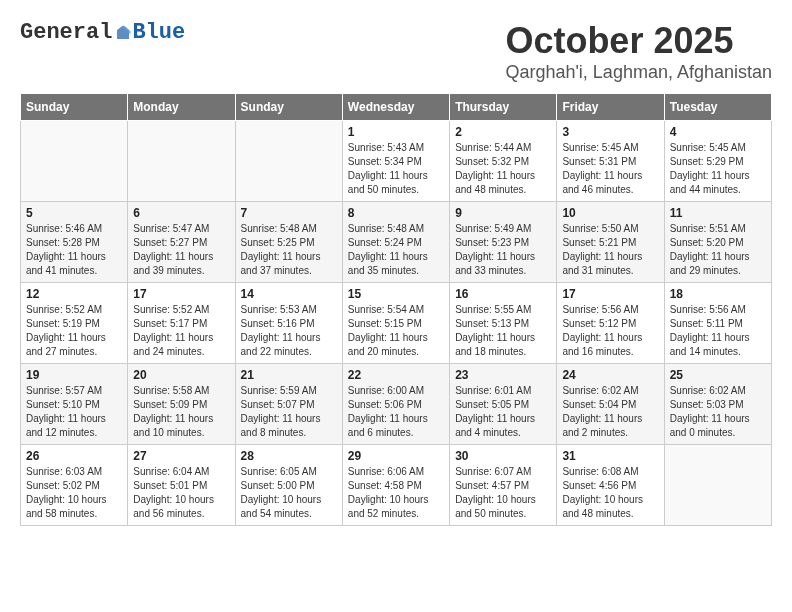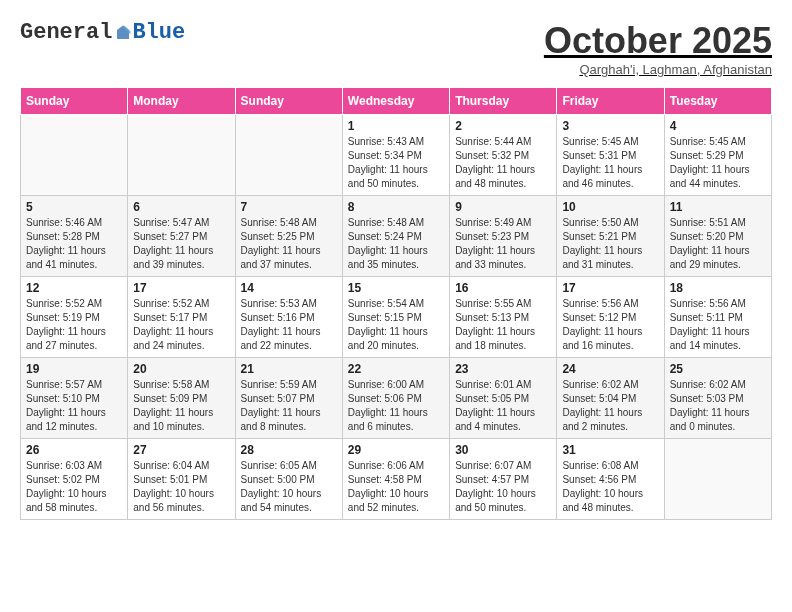--- a/index.html
+++ b/index.html
@@ -30,39 +30,38 @@
       color: #333;
     }
     .logo-general { color: #333; }
     .logo-blue { color: #1a5fa8; }
     .logo-icon {
       width: 18px;
       height: 18px;
       margin-left: 2px;
     }
     .title-block {
-      text-align: right;
-      text-decoration: underline;
+      text-align: left;
     }
     .month-title {
       font-size: 36px;
       font-weight: bold;
       color: #333;
     }
     .subtitle {
-      font-size: 13px;
+      font-size: 18px;
       color: #555;
     }
     .calendar {
       width: 100%;
       border-collapse: collapse;
       font-size: 11px;
     }
     .calendar thead th {
-      background-color: #ec4899;
+      background-color: #737373;
       color: #fff;
       text-align: left;
       padding: 6px 5px;
       font-size: 12px;
       border: 1px solid #fff;
     }
     .calendar tbody td {
       border: 1px solid #ccc;
       vertical-align: top;
       padding: 4px 5px;

